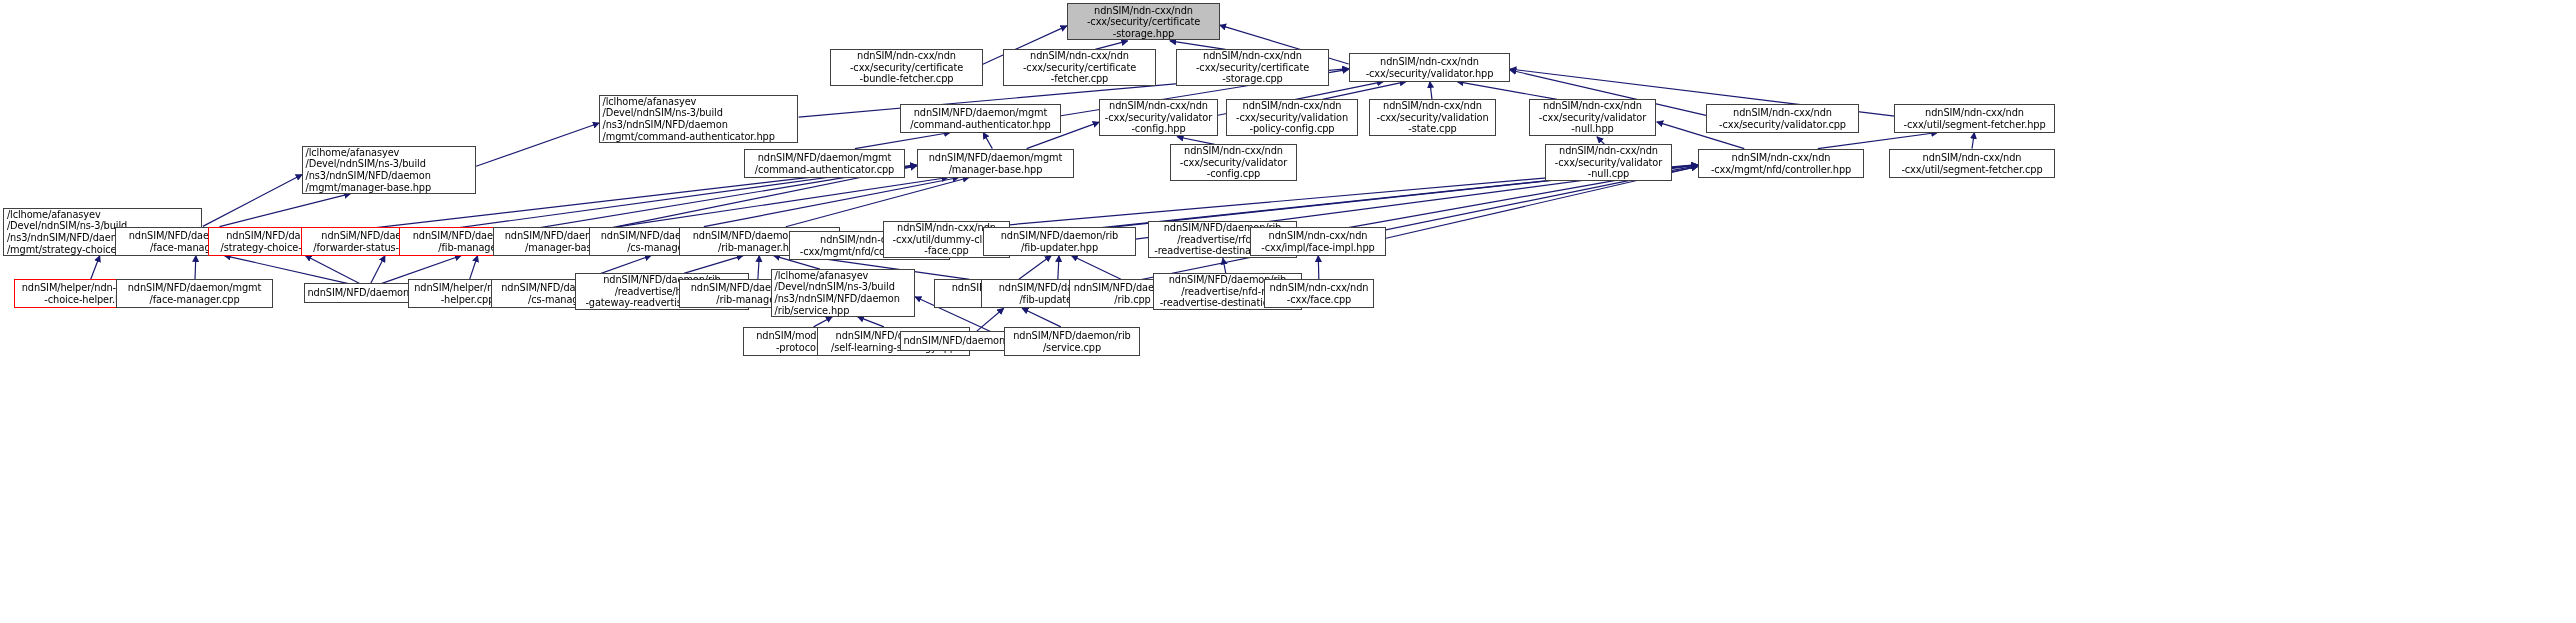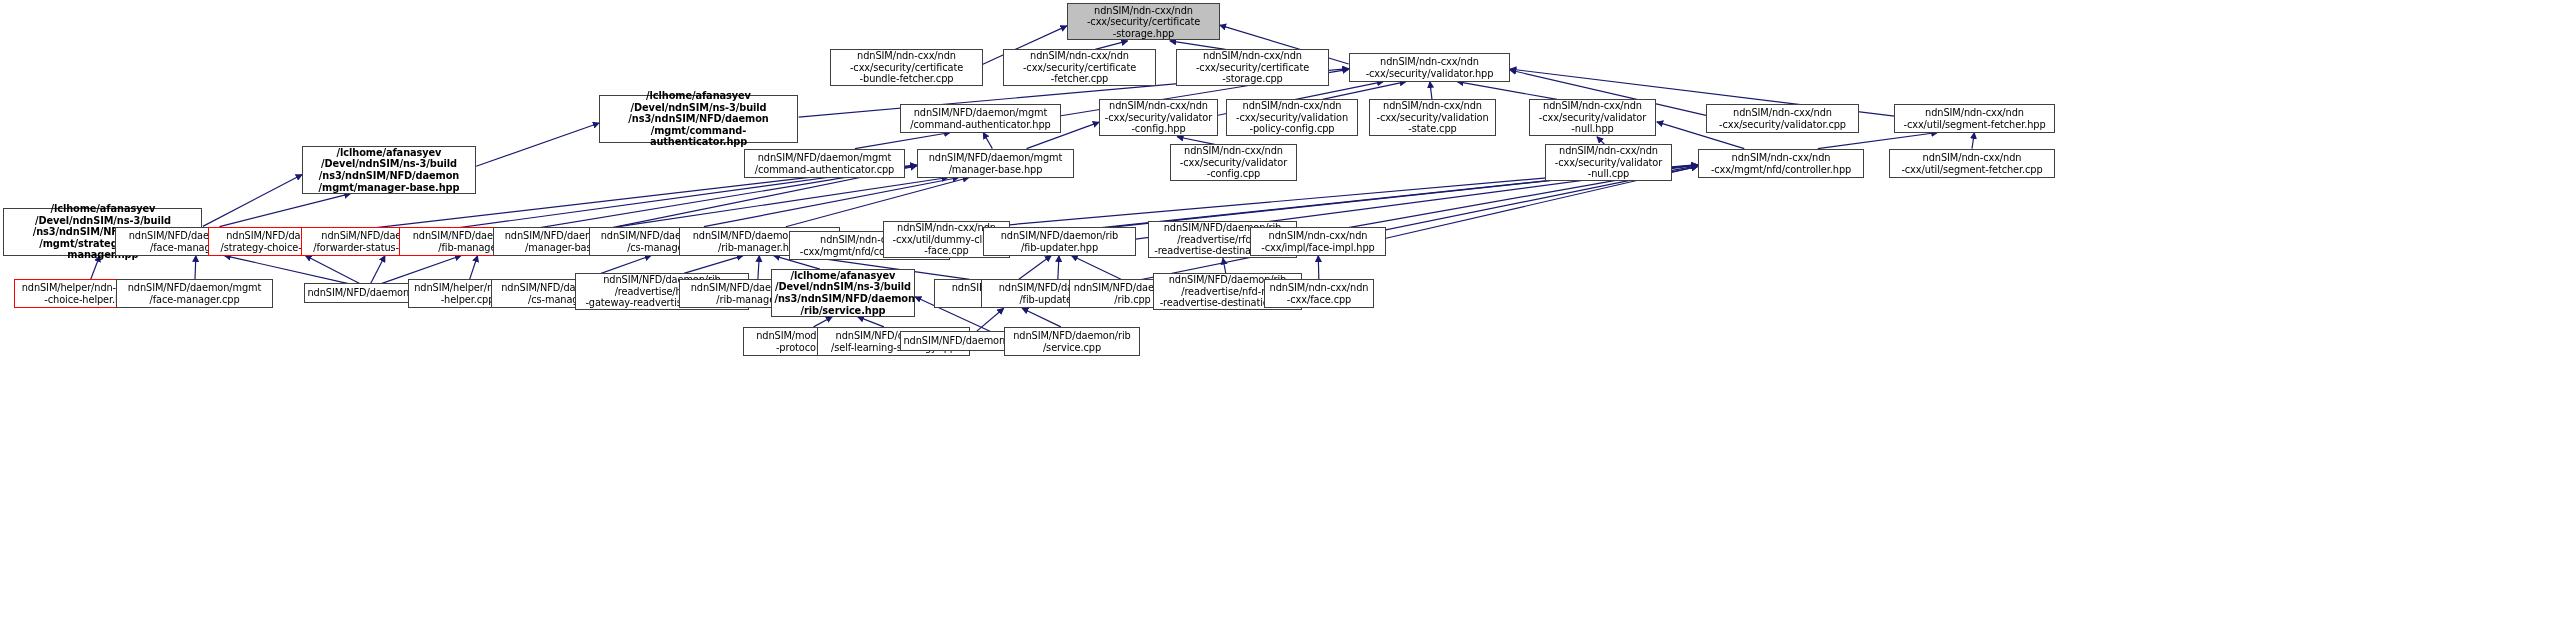--- a/index.html
+++ b/index.html
@@ -49,22 +49,21 @@
   .node.red {
     border: 0.8px solid #ff0000;
   }
   .node .lbl {
     display: block;
     width: 100%;
     white-space: pre-line;
   }
   .node.leftalign {
     justify-content: flex-start;
-    text-align: center;
-    font-weight: bold;
+    text-align: left;
   }
 </style>
 </head>
 <body>
 
 <div id="graph">
   <svg id="edges" xmlns="http://www.w3.org/2000/svg" viewBox="0 0 3035 735" width="2576" height="624">
     <defs>
       <marker id="arrow" viewBox="0 0 10 10" refX="9" refY="5" markerWidth="6" markerHeight="6" orient="auto-start-reverse">
         <path d="M 0 0 L 10 5 L 0 10 z" fill="#191970"></path>

